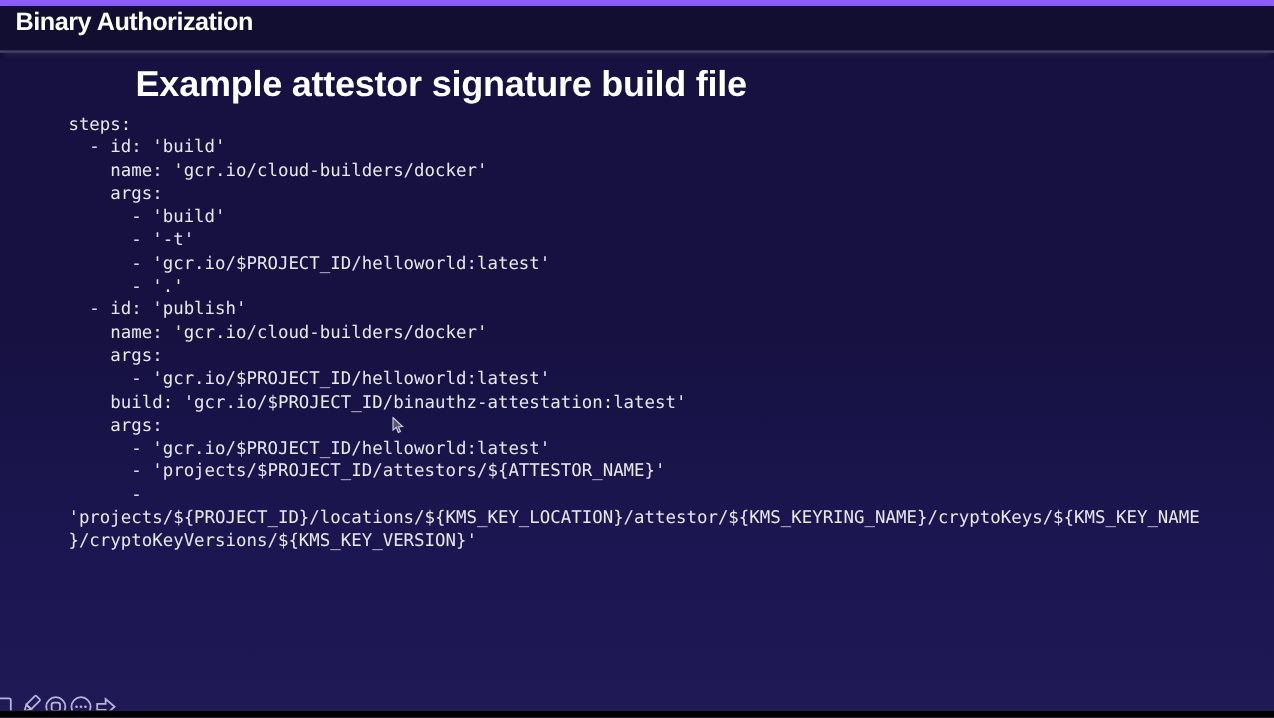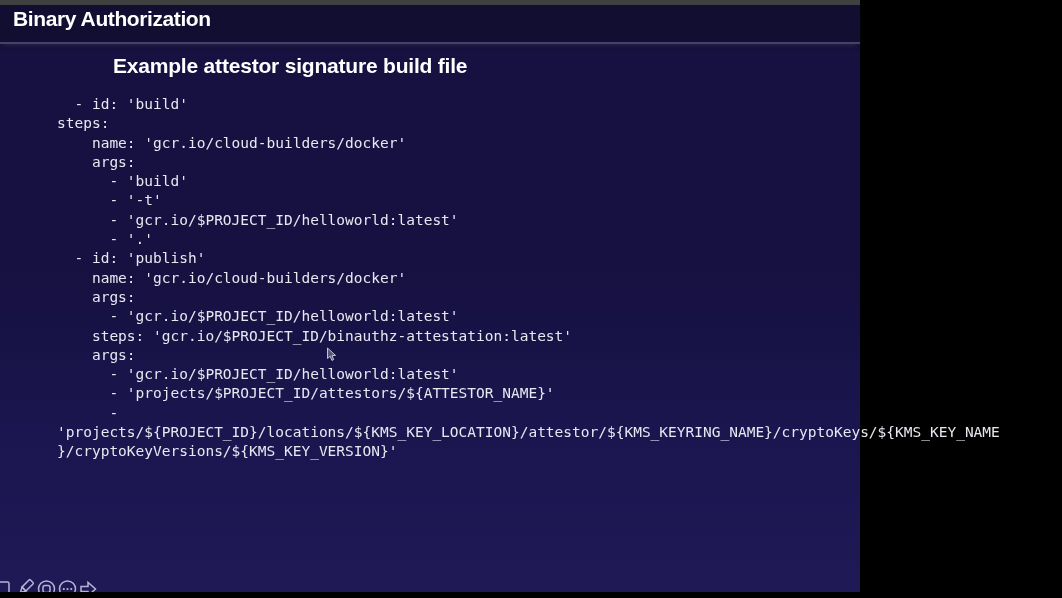--- a/index.html
+++ b/index.html
@@ -6,23 +6,23 @@
     margin: 0;
     padding: 0;
     background: #000;
     width: 1062px;
     height: 598px;
     overflow: hidden;
     font-family: "Liberation Sans", sans-serif;
   }
   .stage {
     position: relative;
-    width: 860px;
+    width: 1062px;
     height: 598px;
-    background: #404040;
+    background: #8b5cf6;
   }
   
   .slide-bg {
     position: absolute;
     left: 0; right: 0;
     top: 5px; bottom: 6px;
     background: linear-gradient(180deg,
       var(--header-background, #120e31) 0%,
       var(--header-background, #120e31) 6.5%,
       var(--background, #161140) 8%,
@@ -44,21 +44,21 @@
     top: 7px;
     font-size: 21px;
     font-weight: 700;
     letter-spacing: -0.4px;
     color: var(--text, #fcfcfc);
   }
   .slide-heading {
     position: absolute;
     left: 113px;
     top: 54px;
-    font-size: 21px;
+    font-size: 30px;
     font-weight: 700;
     letter-spacing: -0.2px;
     color: var(--text, #ffffff);
   }
   .code-block {
     position: absolute;
     left: 57px;
     top: 95px;
     font-family: "DejaVu Sans Mono", "Liberation Mono", monospace;
     font-size: 14.5px;
@@ -117,33 +117,33 @@
 
   <div class="slide-bg"></div>
 
   <div class="header-band"></div>
 
   <div class="window-title">Binary Authorization</div>
 
   <div class="slide-heading">Example attestor signature build file</div>
 
   <div class="code-block">
+      <div class="code-line">steps:</div>
       <div class="code-line">  - id: 'build'</div>
-      <div class="code-line">steps:</div>
       <div class="code-line">    name: 'gcr.io/cloud-builders/docker'</div>
       <div class="code-line">    args:</div>
       <div class="code-line">      - 'build'</div>
       <div class="code-line">      - '-t'</div>
       <div class="code-line">      - 'gcr.io/$PROJECT_ID/helloworld:latest'</div>
       <div class="code-line">      - '.'</div>
       <div class="code-line">  - id: 'publish'</div>
       <div class="code-line">    name: 'gcr.io/cloud-builders/docker'</div>
       <div class="code-line">    args:</div>
       <div class="code-line">      - 'gcr.io/$PROJECT_ID/helloworld:latest'</div>
-      <div class="code-line">    steps: 'gcr.io/$PROJECT_ID/binauthz-attestation:latest'</div>
+      <div class="code-line">    build: 'gcr.io/$PROJECT_ID/binauthz-attestation:latest'</div>
       <div class="code-line">    args:</div>
       <div class="code-line">      - 'gcr.io/$PROJECT_ID/helloworld:latest'</div>
       <div class="code-line">      - 'projects/$PROJECT_ID/attestors/${ATTESTOR_NAME}'</div>
       <div class="code-line">      -</div>
       <div class="code-line">'projects/${PROJECT_ID}/locations/${KMS_KEY_LOCATION}/attestor/${KMS_KEYRING_NAME}/cryptoKeys/${KMS_KEY_NAME</div>
       <div class="code-line">}/cryptoKeyVersions/${KMS_KEY_VERSION}'</div>
     </div>
 
   <svg class="mouse-cursor" viewBox="0 0 11 15">
     <path d="M1.5,1 L1.5,11.5 L4.2,9.2 L5.9,13.4 L7.7,12.6 L6,8.6 L9.5,8.4 Z" fill="#5a5672" stroke="#d6d3e6" stroke-width="0.9"></path>

